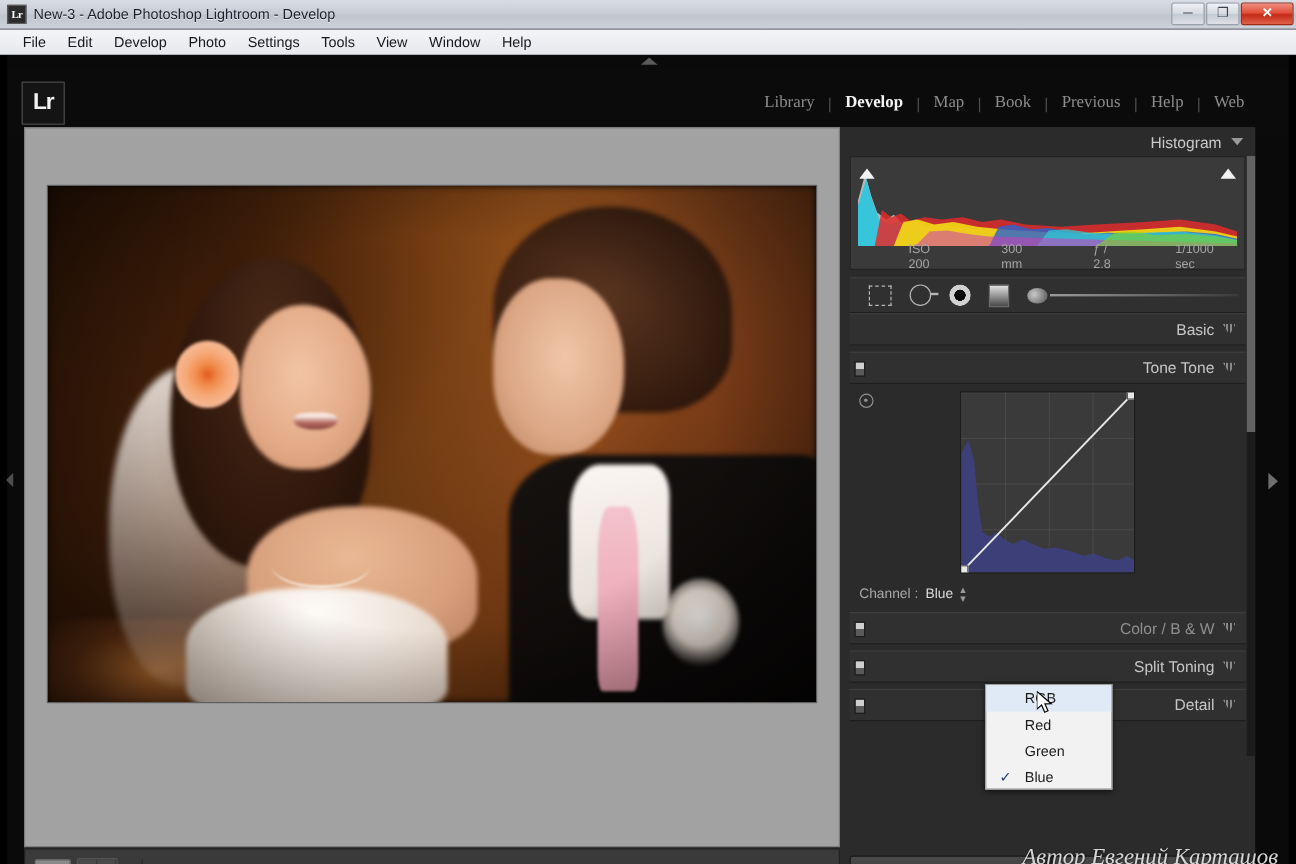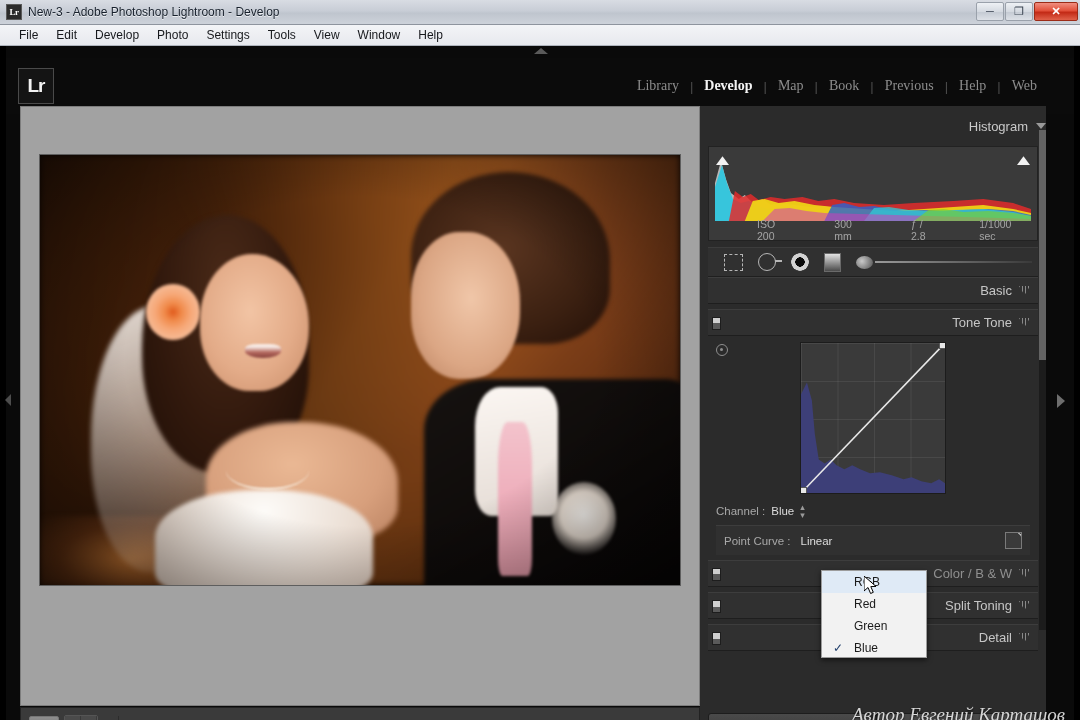--- a/index.html
+++ b/index.html
@@ -247,22 +247,22 @@
     margin-right: 7px;
   }
   .tool-label { font-size: 12px; color: #c8c8c8; }
 
   
   .rpanel {
     position: absolute; left: 700px; top: 60px; width: 346px; height: 637px;
     background: #2b2b2b;
   }
   .rp-head {
-    height: 40px; display: flex; align-items: center; justify-content: flex-end;
-    background: #2b2b2b;
+    height: 24px; display: flex; align-items: center; justify-content: flex-end;
+    padding-right: 10px; background: #2b2b2b;
   }
   .rp-head-t { font-size: 13px; color: #c9c9c9; margin-right: 8px; }
   .chev-d {
     width: 0; height: 0; border-left: 5px solid transparent;
     border-right: 5px solid transparent; border-top: 6px solid #9a9a9a;
   }
 
   .histo-box {
     margin: 0 8px; height: 95px; background: #3a3a3a;
     border: 1px solid #222; position: relative;
@@ -603,25 +603,20 @@
           <div class="tc-pt lo"></div>
           <div class="tc-pt hi"></div>
         </div>
 
         <div class="tc-channel">
           <div class="tc-ch-label">Channel :</div>
           <div class="tc-ch-val">Blue</div>
           <div class="tc-ch-ud">▴<br>▾</div>
         </div>
 
-        <div class="tc-point">
-          <div class="tc-pc-label">Point Curve :</div>
-          <div class="tc-pc-val">Linear</div>
-          <div class="tc-pc-icon"></div>
-        </div>
       </div>
 
       <div class="psec-gap"></div>
 
       <div class="psec">
         <div class="sw"></div>
         <div class="psec-t dim">Color  /  B &amp; W</div>
         <div class="psec-mark"></div>
       </div>
       <div class="psec-gap"></div>

